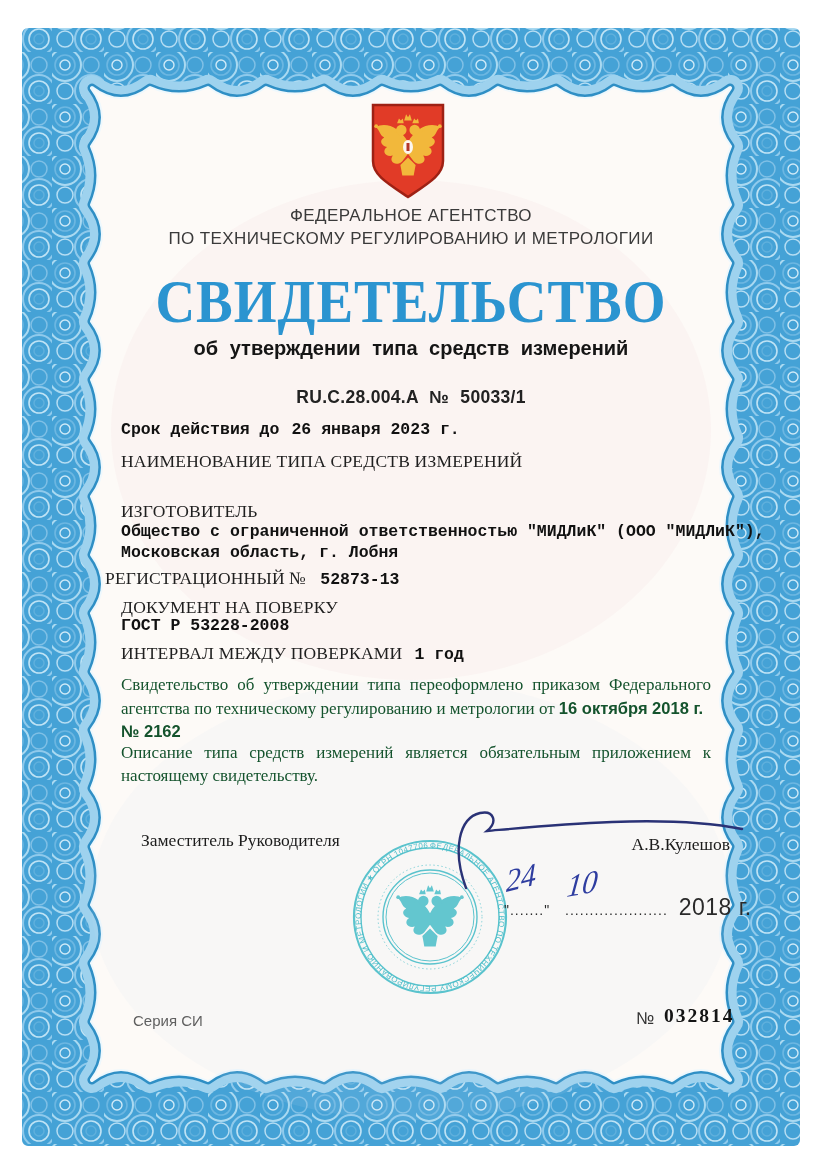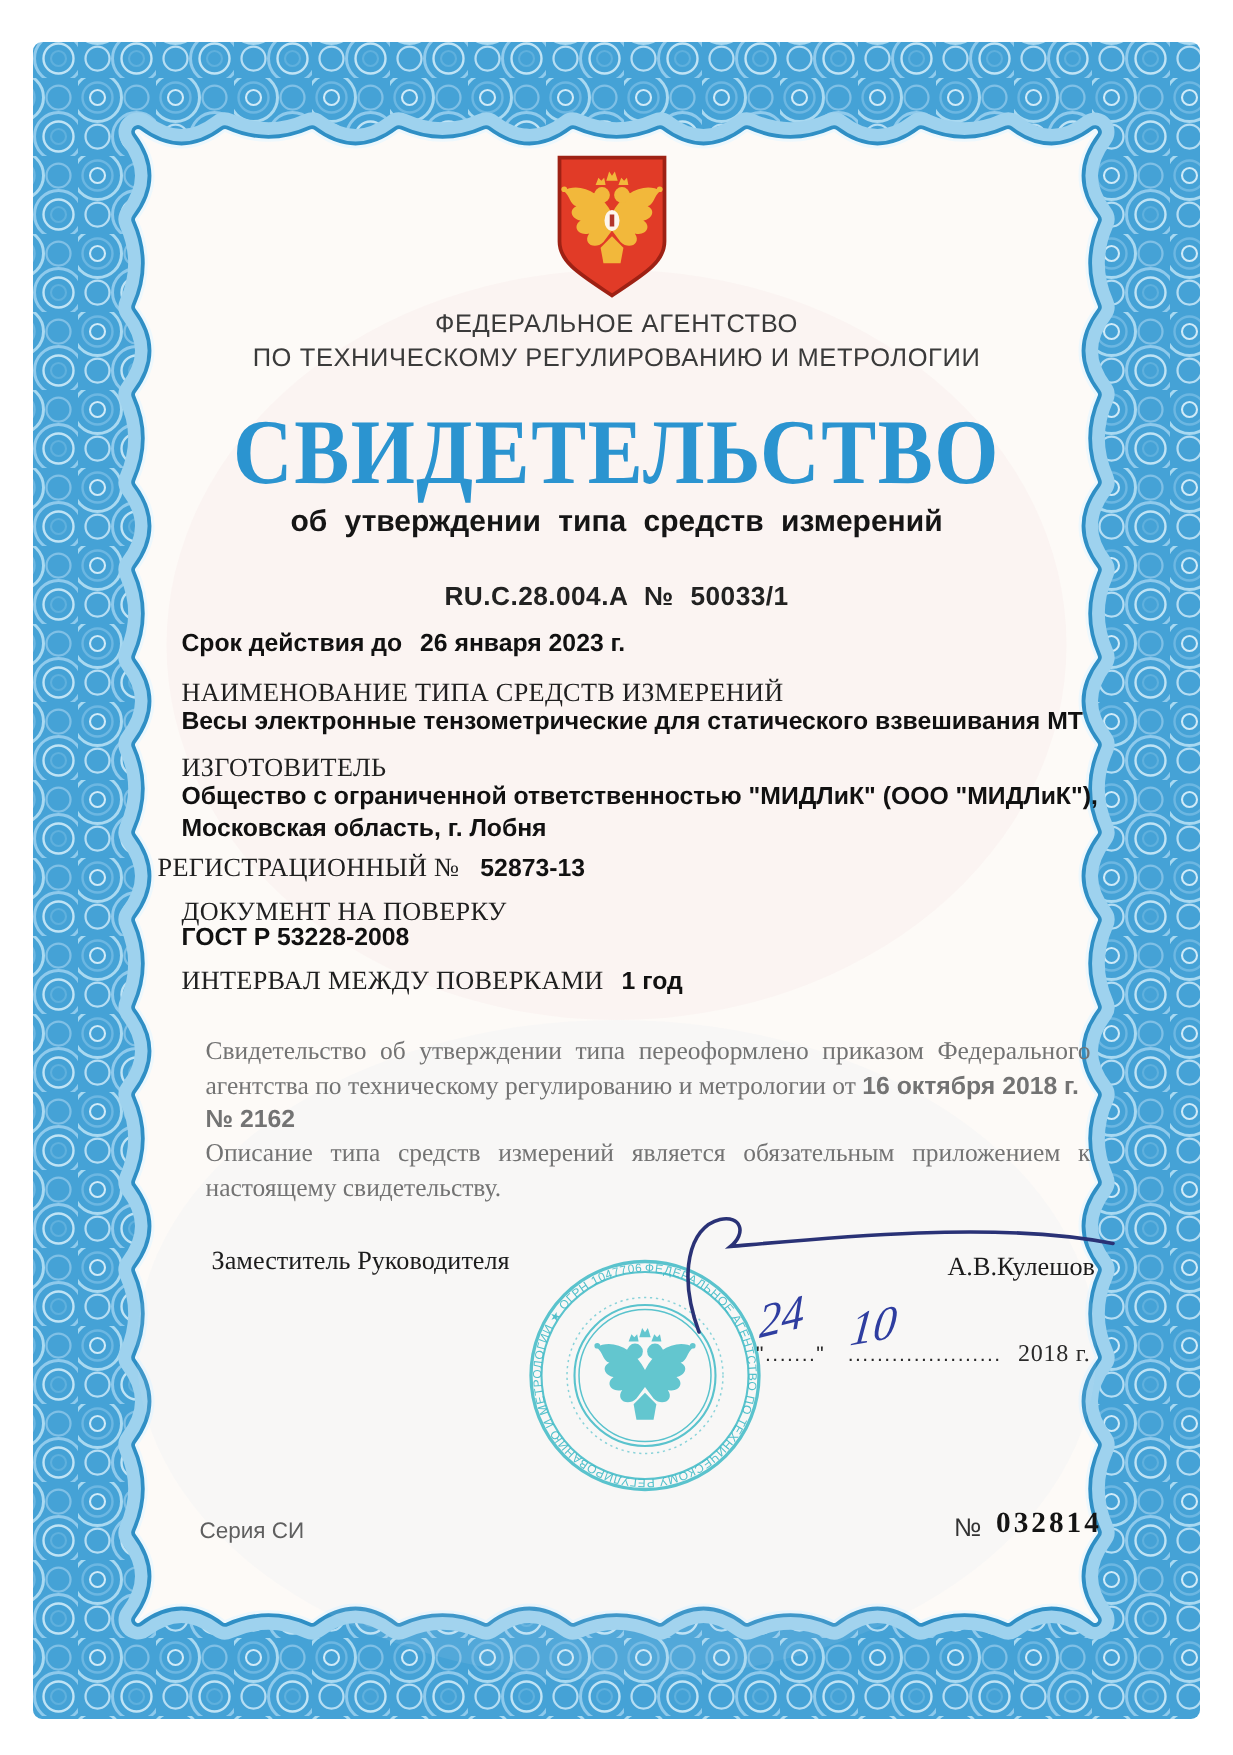--- a/index.html
+++ b/index.html
@@ -13,26 +13,26 @@
   .border-svg,.ink-svg{position:absolute;left:0;top:0;pointer-events:none;}
   .agency-line{font-family:"Liberation Sans",sans-serif;font-size:17px;color:#3a3a3a;
                letter-spacing:.4px;line-height:23px;}
   .title{font-family:"Liberation Serif",serif;font-weight:bold;font-size:55px;color:#2b94d0;
          letter-spacing:1px;transform:scaleY(1.12);transform-origin:50% 0;}
   .subtitle{font-family:"Liberation Sans",sans-serif;font-weight:bold;font-size:20px;color:#151515;
             word-spacing:6px;}
   .certnum{font-family:"Liberation Sans",sans-serif;font-weight:bold;font-size:17.5px;color:#222;
            word-spacing:6px;letter-spacing:.3px;text-align:center;}
   .field-label{font-family:"Liberation Serif",serif;font-size:17.5px;color:#1f1f1f;letter-spacing:.2px;}
-  .field-value{font-family:Liberation Sans, sans-serif;font-weight:bold;font-size:16.5px;color:#111;}
-  .para{font-family:"Liberation Serif",serif;font-size:17px;line-height:22.5px;color:#737373;
-        text-align:justify;width:590px;margin:16px;}
+  .field-value{font-family:Liberation Mono, monospace;font-weight:bold;font-size:16.5px;color:#111;}
+  .para{font-family:"Liberation Serif",serif;font-size:17px;line-height:22.5px;color:#14532d;
+        text-align:justify;width:590px;margin:0;}
   .sig{font-family:"Liberation Serif",serif;font-size:17.5px;line-height:23px;color:#1c1c1c;margin-left:20px;}
   .date-row{font-family:"Liberation Sans",sans-serif;font-size:14px;color:#2a2a2a;letter-spacing:1px;}
-  .date-row .year{font-family:Liberation Serif, serif;font-size:16px;letter-spacing:.5px;text-align:center;}
+  .date-row .year{font-family:Liberation Sans, sans-serif;font-size:23px;letter-spacing:.5px;text-align:center;}
   .footer-series{font-family:"Liberation Sans",sans-serif;font-size:15px;color:#5f5f5f;text-align:center;}
   .footer-no{font-family:"Liberation Sans",sans-serif;font-size:17px;color:#333;}
   .footer-number{font-family:"Liberation Serif",serif;font-weight:bold;font-size:19.5px;
                  letter-spacing:2px;color:#141414;}
 </style>
 </head>
 <body>
 
 <div class="page">
 
@@ -96,21 +96,20 @@
   <div class="abs center title" style="top:266px">СВИДЕТЕЛЬСТВО</div>
   <div class="abs center subtitle" style="top:337px">об утверждении типа средств измерений</div>
   <div class="abs center certnum" style="top:387px">RU.C.28.004.A № 50033/1</div>
 
   <div class="abs" style="left:121px;top:420px">
     <span class="field-value" style="font-size:16.5px">Срок действия до</span>
     <span class="field-value" style="margin-left:8px">26 января 2023 г.</span>
   </div>
 
   <div class="abs field-label" style="left:121px;top:451px">НАИМЕНОВАНИЕ ТИПА СРЕДСТВ ИЗМЕРЕНИЙ</div>
-  <div class="abs field-value" style="left:121px;top:472px">Весы электронные тензометрические для статического взвешивания МТ</div>
 
   <div class="abs field-label" style="left:121px;top:501px">ИЗГОТОВИТЕЛЬ</div>
   <div class="abs field-value" style="left:121px;top:522px">Общество с ограниченной ответственностью "МИДЛиК" (ООО "МИДЛиК"),</div>
   <div class="abs field-value" style="left:121px;top:543px">Московская область, г. Лобня</div>
 
   <div class="abs" style="left:105px;top:568px">
     <span class="field-label">РЕГИСТРАЦИОННЫЙ №</span>
     <span class="field-value" style="margin-left:10px">52873-13</span>
   </div>
 

